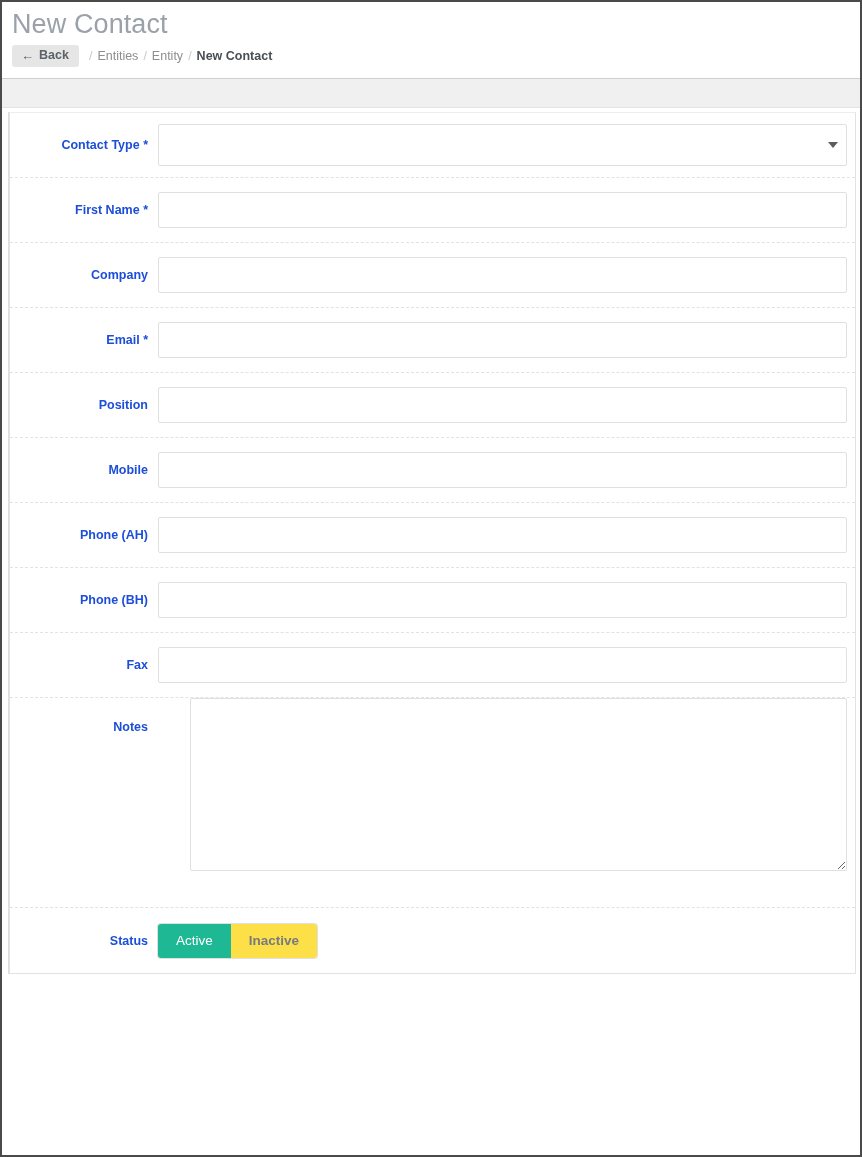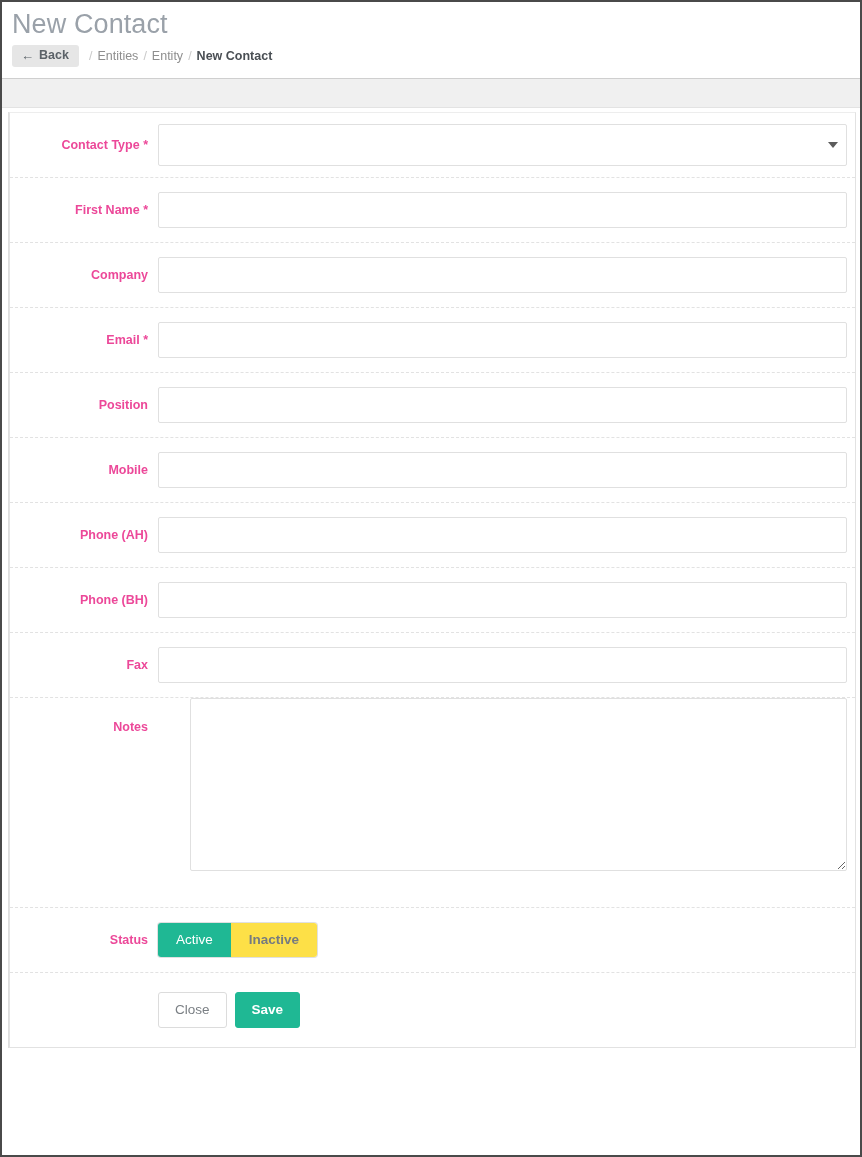--- a/index.html
+++ b/index.html
@@ -130,21 +130,21 @@
   }
 
   .field-label {
     width: 148px;
     flex: 0 0 148px;
     text-align: right;
     padding-right: 10px;
     box-sizing: border-box;
     font-size: 12.5px;
     font-weight: bold;
-    color: #ec4899;
+    color: #1d4ed8;
     font-family: "Liberation Sans", sans-serif;
   }
   .row-notes .field-label {
     padding-top: 22px;
   }
 
   .field-control {
     flex: 1 1 auto;
     padding-right: 8px;
     box-sizing: border-box;
@@ -372,26 +372,17 @@
       <div class="form-row">
         <div class="field-label">Status</div>
         <div class="field-control">
           <div class="toggle-group">
             <button class="toggle-btn active">Active</button>
             <button class="toggle-btn">Inactive</button>
           </div>
         </div>
       </div>
 
-      <div class="form-row row-actions">
-        <div class="field-label"></div>
-        <div class="field-control">
-          <div class="actions">
-            <button class="btn btn-close">Close</button>
-            <button class="btn btn-save">Save</button>
-          </div>
-        </div>
-      </div>
 
     </div>
   </div>
 
 </div>
 
 </body></html>

